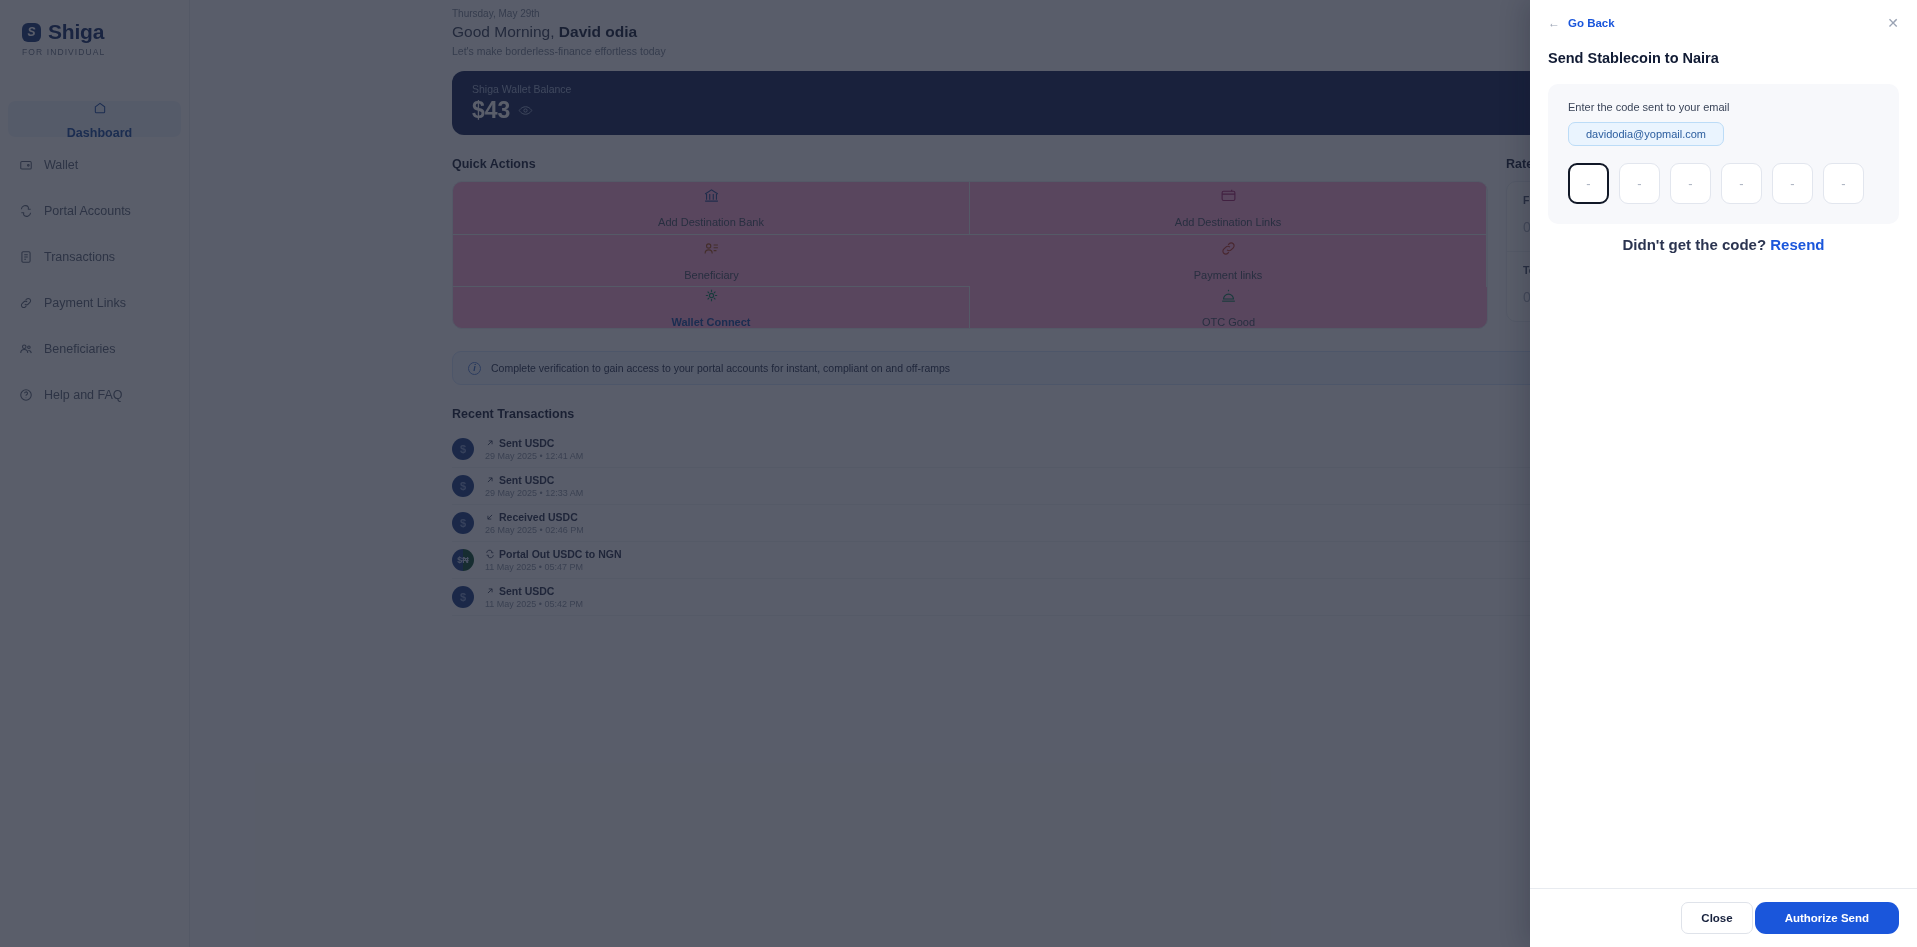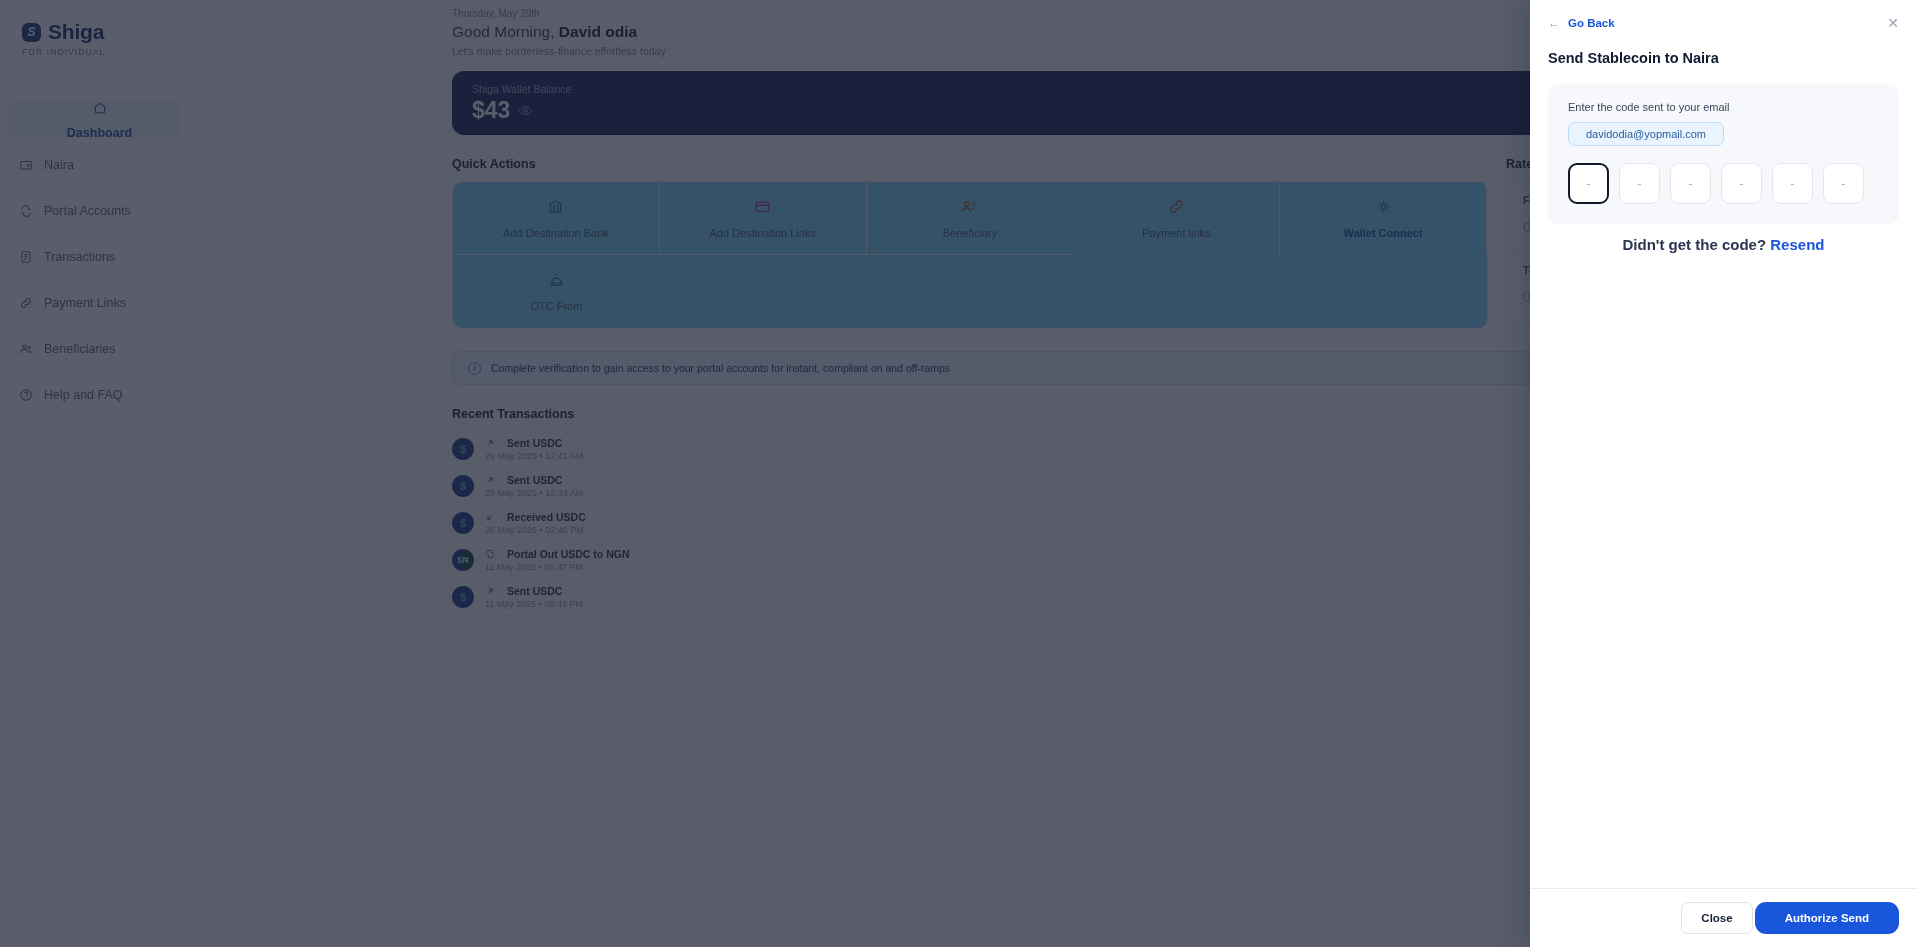--- a/index.html
+++ b/index.html
@@ -93,22 +93,22 @@
     background: rgba(255,255,255,0.11); border-radius: 7px;
     height: 28px; padding: 0 14px; color: #eaf0ff; font-size: 11px; cursor: pointer;
   }
   .bal-btn svg { width: 13px; height: 13px; }
 
   
   .mid-row { display: flex; gap: 18px; margin: 22px 26px 0 262px; align-items: flex-start; }
   .section-title { font-size: 12.5px; font-weight: 700; color: #19223c; margin-bottom: 10px; }
   .qa-wrap { flex: 1 1 680px; min-width: 0; }
   .qa-grid {
-    background: #7dd3fc; border: 1px solid #e8ebf2; border-radius: 10px;
-    display: grid; grid-template-columns: repeat(5, 1fr); grid-template-rows: 1fr 1fr;
+    background: #f9a8d4; border: 1px solid #e8ebf2; border-radius: 10px;
+    display: grid; grid-template-columns: repeat(2, 1fr); grid-template-rows: 1fr 1fr;
     height: 148px; overflow: hidden;
   }
   .qa-cell {
     display: flex; flex-direction: column; align-items: center; justify-content: center;
     gap: 8px; border-right: 1px solid #eef0f5; border-bottom: 1px solid #eef0f5;
     cursor: pointer;
   }
   .qa-cell:nth-child(3n) { border-right: none; }
   .qa-cell:nth-child(n+4) { border-bottom: none; }
   .qa-label { font-size: 11px; color: #4b5568; }
@@ -169,21 +169,21 @@
   }
   .tx-left { display: flex; align-items: center; gap: 11px; }
   .tx-avatar {
     width: 22px; height: 22px; border-radius: 50%;
     background: #1e3f86; position: relative; flex: 0 0 22px;
     display: flex; align-items: center; justify-content: center;
     color: #7e96c9; font-size: 11px; font-weight: 700;
   }
   .tx-avatar.dual { background: linear-gradient(90deg, #1e3f86 50%, #0f5132 50%); color:#c3d0ea; font-size: 9px; }
   .tx-title { font-size: 10.5px; color: #2b3category; }
-  .tx-title { font-size: 10.5px; color: #2b3450; font-weight: 600; display: flex; align-items: center; gap: 12px; }
+  .tx-title { font-size: 10.5px; color: #2b3450; font-weight: 600; display: flex; align-items: center; gap: 4px; }
   .tx-title svg { width: 10px; height: 10px; }
   .tx-date { font-size: 9px; color: #8b94a6; margin-top: 2px; }
   .tx-right { font-size: 9px; color: #8b94a6; text-align: right; }
 
   
   .drawer {
     position: absolute; top: 0; right: 0; z-index: 50;
     width: 387px; height: 947px;
     background: #ffffff;
     display: flex; flex-direction: column;
@@ -257,21 +257,21 @@
             </span>
           <span>Dashboard</span>
         </div>
         <div class="nav-item">
           <span class="ic">
               <svg viewBox="0 0 24 24" fill="none" stroke="currentColor" stroke-width="1.8">
                 <rect x="3" y="6" width="18" height="13" rx="2"></rect>
                 <circle cx="16" cy="12.5" r="1.4"></circle>
               </svg>
             </span>
-          <span>Naira</span>
+          <span>Wallet</span>
         </div>
         <div class="nav-item">
           <span class="ic">
               <svg viewBox="0 0 24 24" fill="none" stroke="currentColor" stroke-width="1.8">
                 <path d="M4 9a7 7 0 0 1 12-4M20 15a7 7 0 0 1-12 4"></path>
                 <path d="M16 5v4h4M8 19v-4H4"></path>
               </svg>
             </span>
           <span>Portal Accounts</span>
         </div>
@@ -426,21 +426,21 @@
                     <path d="M12 4v3M12 17v3M4 12h3M17 12h3M6.5 6.5l2 2M15.5 15.5l2 2M17.5 6.5l-2 2M8.5 15.5l-2 2"></path>
                   </svg></span>
               <span class="qa-label">Wallet Connect</span>
             </div>
             <div class="qa-cell">
               <span><svg viewBox="0 0 24 24" fill="none" stroke="#167d5a" stroke-width="1.6">
                     <path d="M5 17a7 7 0 0 1 14 0z"></path>
                     <path d="M3 20h18"></path>
                     <path d="M12 4v2"></path>
                   </svg></span>
-              <span class="qa-label">OTC From</span>
+              <span class="qa-label">OTC Good</span>
             </div>
           </div>
         </div>
 
         <div class="rc-wrap">
           <div class="section-title">Rate Calculator</div>
           <div class="rc-box">
             <div class="rc-row">
               <div class="rc-top">
                 <span class="rc-label">From</span>

